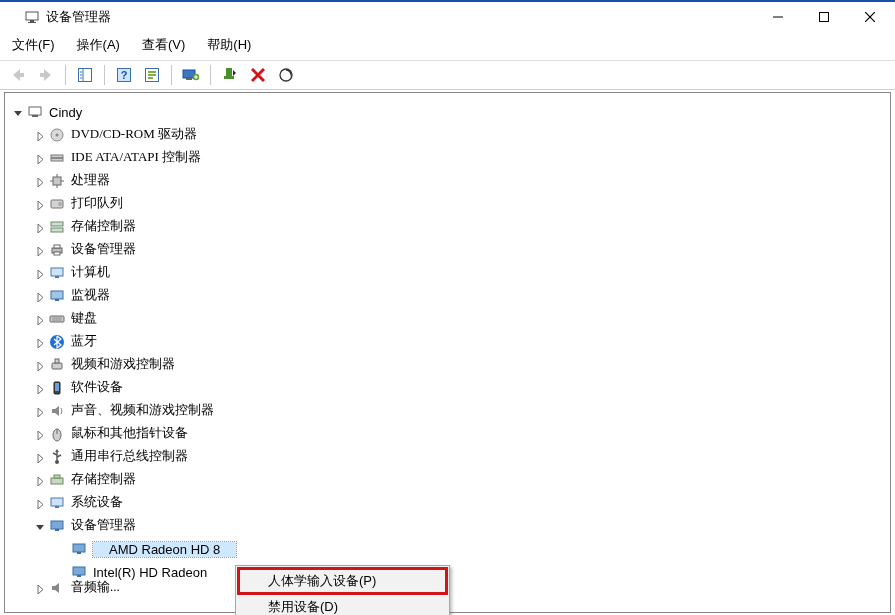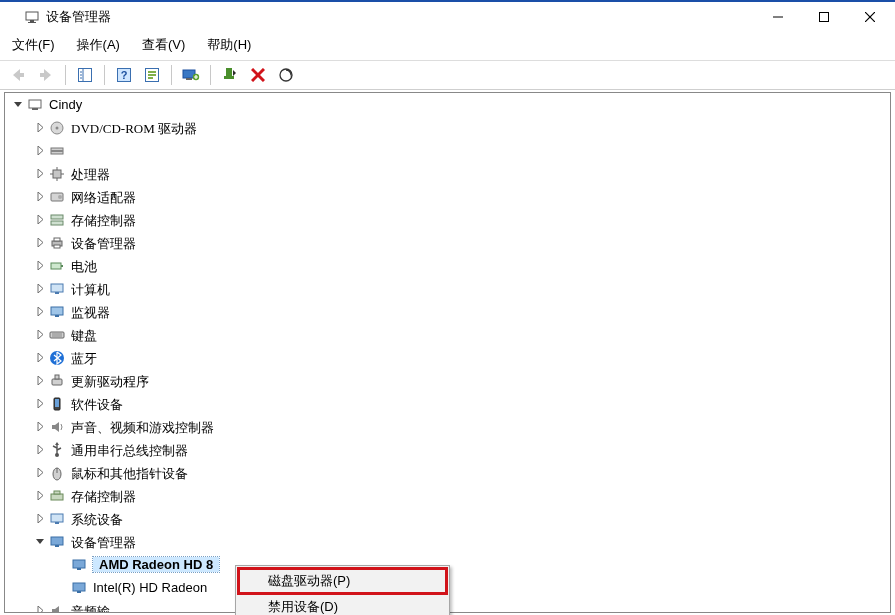--- a/index.html
+++ b/index.html
@@ -69,21 +69,21 @@
     height: 521px;
     overflow: hidden;
     background: #fff;
     position: relative;
   }
   .tree {
     padding: 4px 0 0 0;
   }
   .node {
     display: flex;
-    align-items: flex-start;
+    align-items: flex-end;
     height: 23px;
     padding-left: 6px;
     white-space: nowrap;
   }
   .twisty {
     width: 14px; height: 14px;
     display: inline-flex; align-items: center; justify-content: center;
     margin-right: 2px;
     color: #6e6e6e;
     font-size: 12px;
@@ -93,22 +93,21 @@
     width: 16px; height: 16px; margin-right: 6px;
     display: inline-flex; align-items: center; justify-content: center;
     flex: 0 0 16px;
   }
   .label { font-size: 13px; }
   .depth1 { padding-left: 28px; font-family: Liberation Serif, serif; }
   .depth2 { padding-left: 66px; }
   .selected .label {
     background: #cde8ff;
     outline: 1px dotted #7aa0c4;
-    padding: 0 6px;
-    font-weight: bold;
+    padding: 0 16px;
   }
 
   
   .context-menu {
     position: absolute;
     left: 235px;
     top: 565px;
     width: 215px;
     background: #f2f2f2;
     border: 1px solid #a6a6a6;
@@ -269,20 +268,21 @@
           <svg width="9" height="9" viewBox="0 0 9 9">
             <path d="M2 0 L7 4.5 L2 9 Z" fill="none" stroke="#6e6e6e"></path>
           </svg>
         </span>
       <span class="nicon">
           <svg viewBox="0 0 16 16">
             <rect x="2" y="5" width="12" height="6" fill="#d0d0d0" stroke="#777"></rect>
             <rect x="2" y="7" width="12" height="2" fill="#888"></rect>
           </svg>
         </span>
+      <span class="label">IDE ATA/ATAPI 控制器</span>
     </div>
     <div class="node depth1">
       <span class="twisty">
           <svg width="9" height="9" viewBox="0 0 9 9">
             <path d="M2 0 L7 4.5 L2 9 Z" fill="none" stroke="#6e6e6e"></path>
           </svg>
         </span>
       <span class="nicon">
           <svg viewBox="0 0 16 16">
             <rect x="4" y="4" width="8" height="8" fill="#c7c7c7" stroke="#666"></rect>
@@ -299,21 +299,21 @@
           <svg width="9" height="9" viewBox="0 0 9 9">
             <path d="M2 0 L7 4.5 L2 9 Z" fill="none" stroke="#6e6e6e"></path>
           </svg>
         </span>
       <span class="nicon">
           <svg viewBox="0 0 16 16">
             <rect x="2" y="4" width="12" height="8" rx="1" fill="#d4d4d4" stroke="#777"></rect>
             <circle cx="11" cy="8" r="2" fill="#aaa"></circle>
           </svg>
         </span>
-      <span class="label">网络适配器</span>
+      <span class="label">打印队列</span>
     </div>
     <div class="node depth1">
       <span class="twisty">
           <svg width="9" height="9" viewBox="0 0 9 9">
             <path d="M2 0 L7 4.5 L2 9 Z" fill="none" stroke="#6e6e6e"></path>
           </svg>
         </span>
       <span class="nicon">
           <svg viewBox="0 0 16 16">
             <rect x="2" y="3" width="12" height="4" fill="#cfe0d0" stroke="#6a8a6a"></rect>
@@ -338,34 +338,20 @@
       <span class="label">设备管理器</span>
     </div>
     <div class="node depth1">
       <span class="twisty">
           <svg width="9" height="9" viewBox="0 0 9 9">
             <path d="M2 0 L7 4.5 L2 9 Z" fill="none" stroke="#6e6e6e"></path>
           </svg>
         </span>
       <span class="nicon">
           <svg viewBox="0 0 16 16">
-            <rect x="2" y="5" width="10" height="6" fill="#cfe8cf" stroke="#5a8a5a"></rect>
-            <rect x="12" y="7" width="2" height="2" fill="#5a8a5a"></rect>
-          </svg>
-        </span>
-      <span class="label">电池</span>
-    </div>
-    <div class="node depth1">
-      <span class="twisty">
-          <svg width="9" height="9" viewBox="0 0 9 9">
-            <path d="M2 0 L7 4.5 L2 9 Z" fill="none" stroke="#6e6e6e"></path>
-          </svg>
-        </span>
-      <span class="nicon">
-          <svg viewBox="0 0 16 16">
             <rect x="2" y="3" width="12" height="8" fill="#cfe3f5" stroke="#4a7ab0"></rect>
             <rect x="6" y="11" width="4" height="2" fill="#4a7ab0"></rect>
           </svg>
         </span>
       <span class="label">计算机</span>
     </div>
     <div class="node depth1">
       <span class="twisty">
           <svg width="9" height="9" viewBox="0 0 9 9">
             <path d="M2 0 L7 4.5 L2 9 Z" fill="none" stroke="#6e6e6e"></path>
@@ -413,21 +399,21 @@
           <svg width="9" height="9" viewBox="0 0 9 9">
             <path d="M2 0 L7 4.5 L2 9 Z" fill="none" stroke="#6e6e6e"></path>
           </svg>
         </span>
       <span class="nicon">
           <svg viewBox="0 0 16 16">
             <rect x="3" y="6" width="10" height="6" rx="1" fill="#d0d0d0" stroke="#666"></rect>
             <rect x="6" y="2" width="4" height="4" fill="#d0d0d0" stroke="#666"></rect>
           </svg>
         </span>
-      <span class="label">更新驱动程序</span>
+      <span class="label">视频和游戏控制器</span>
     </div>
     <div class="node depth1">
       <span class="twisty">
           <svg width="9" height="9" viewBox="0 0 9 9">
             <path d="M2 0 L7 4.5 L2 9 Z" fill="none" stroke="#6e6e6e"></path>
           </svg>
         </span>
       <span class="nicon">
           <svg viewBox="0 0 16 16">
             <rect x="5" y="2" width="6" height="12" rx="1" fill="#444" stroke="#222"></rect>
@@ -442,20 +428,34 @@
             <path d="M2 0 L7 4.5 L2 9 Z" fill="none" stroke="#6e6e6e"></path>
           </svg>
         </span>
       <span class="nicon">
           <svg viewBox="0 0 16 16">
             <path d="M3 6 L6 6 L10 3 L10 13 L6 10 L3 10 Z" fill="#888"></path>
             <path d="M12 5 Q14 8 12 11" stroke="#888" fill="none"></path>
           </svg>
         </span>
       <span class="label">声音、视频和游戏控制器</span>
+    </div>
+    <div class="node depth1">
+      <span class="twisty">
+          <svg width="9" height="9" viewBox="0 0 9 9">
+            <path d="M2 0 L7 4.5 L2 9 Z" fill="none" stroke="#6e6e6e"></path>
+          </svg>
+        </span>
+      <span class="nicon">
+          <svg viewBox="0 0 16 16">
+            <ellipse cx="8" cy="9" rx="4" ry="6" fill="#d0d0d0" stroke="#666"></ellipse>
+            <line x1="8" y1="3" x2="8" y2="8" stroke="#666"></line>
+          </svg>
+        </span>
+      <span class="label">鼠标和其他指针设备</span>
     </div>
     <div class="node depth1">
       <span class="twisty">
           <svg width="9" height="9" viewBox="0 0 9 9">
             <path d="M2 0 L7 4.5 L2 9 Z" fill="none" stroke="#6e6e6e"></path>
           </svg>
         </span>
       <span class="nicon">
           <svg viewBox="0 0 16 16">
             <circle cx="8" cy="13" r="2" fill="#555"></circle>
@@ -467,34 +467,20 @@
       <span class="label">通用串行总线控制器</span>
     </div>
     <div class="node depth1">
       <span class="twisty">
           <svg width="9" height="9" viewBox="0 0 9 9">
             <path d="M2 0 L7 4.5 L2 9 Z" fill="none" stroke="#6e6e6e"></path>
           </svg>
         </span>
       <span class="nicon">
           <svg viewBox="0 0 16 16">
-            <ellipse cx="8" cy="9" rx="4" ry="6" fill="#d0d0d0" stroke="#666"></ellipse>
-            <line x1="8" y1="3" x2="8" y2="8" stroke="#666"></line>
-          </svg>
-        </span>
-      <span class="label">鼠标和其他指针设备</span>
-    </div>
-    <div class="node depth1">
-      <span class="twisty">
-          <svg width="9" height="9" viewBox="0 0 9 9">
-            <path d="M2 0 L7 4.5 L2 9 Z" fill="none" stroke="#6e6e6e"></path>
-          </svg>
-        </span>
-      <span class="nicon">
-          <svg viewBox="0 0 16 16">
             <rect x="2" y="6" width="12" height="6" fill="#c9d8c0" stroke="#6a8a5a"></rect>
             <rect x="5" y="3" width="6" height="3" fill="#c9d8c0" stroke="#6a8a5a"></rect>
           </svg>
         </span>
       <span class="label">存储控制器</span>
     </div>
     <div class="node depth1">
       <span class="twisty">
           <svg width="9" height="9" viewBox="0 0 9 9">
             <path d="M2 0 L7 4.5 L2 9 Z" fill="none" stroke="#6e6e6e"></path>
@@ -554,15 +540,15 @@
             <path d="M3 6 L6 6 L10 3 L10 13 L6 10 L3 10 Z" fill="#888"></path>
           </svg>
         </span>
       <span class="label">音频输...</span>
     </div>
 
   </div>
 </div>
 
 <div class="context-menu">
-  <div class="cm-item cm-highlight">磁盘驱动器(P)</div>
+  <div class="cm-item cm-highlight">人体学输入设备(P)</div>
   <div class="cm-item">禁用设备(D)</div>
 </div>
 
 </body></html>

